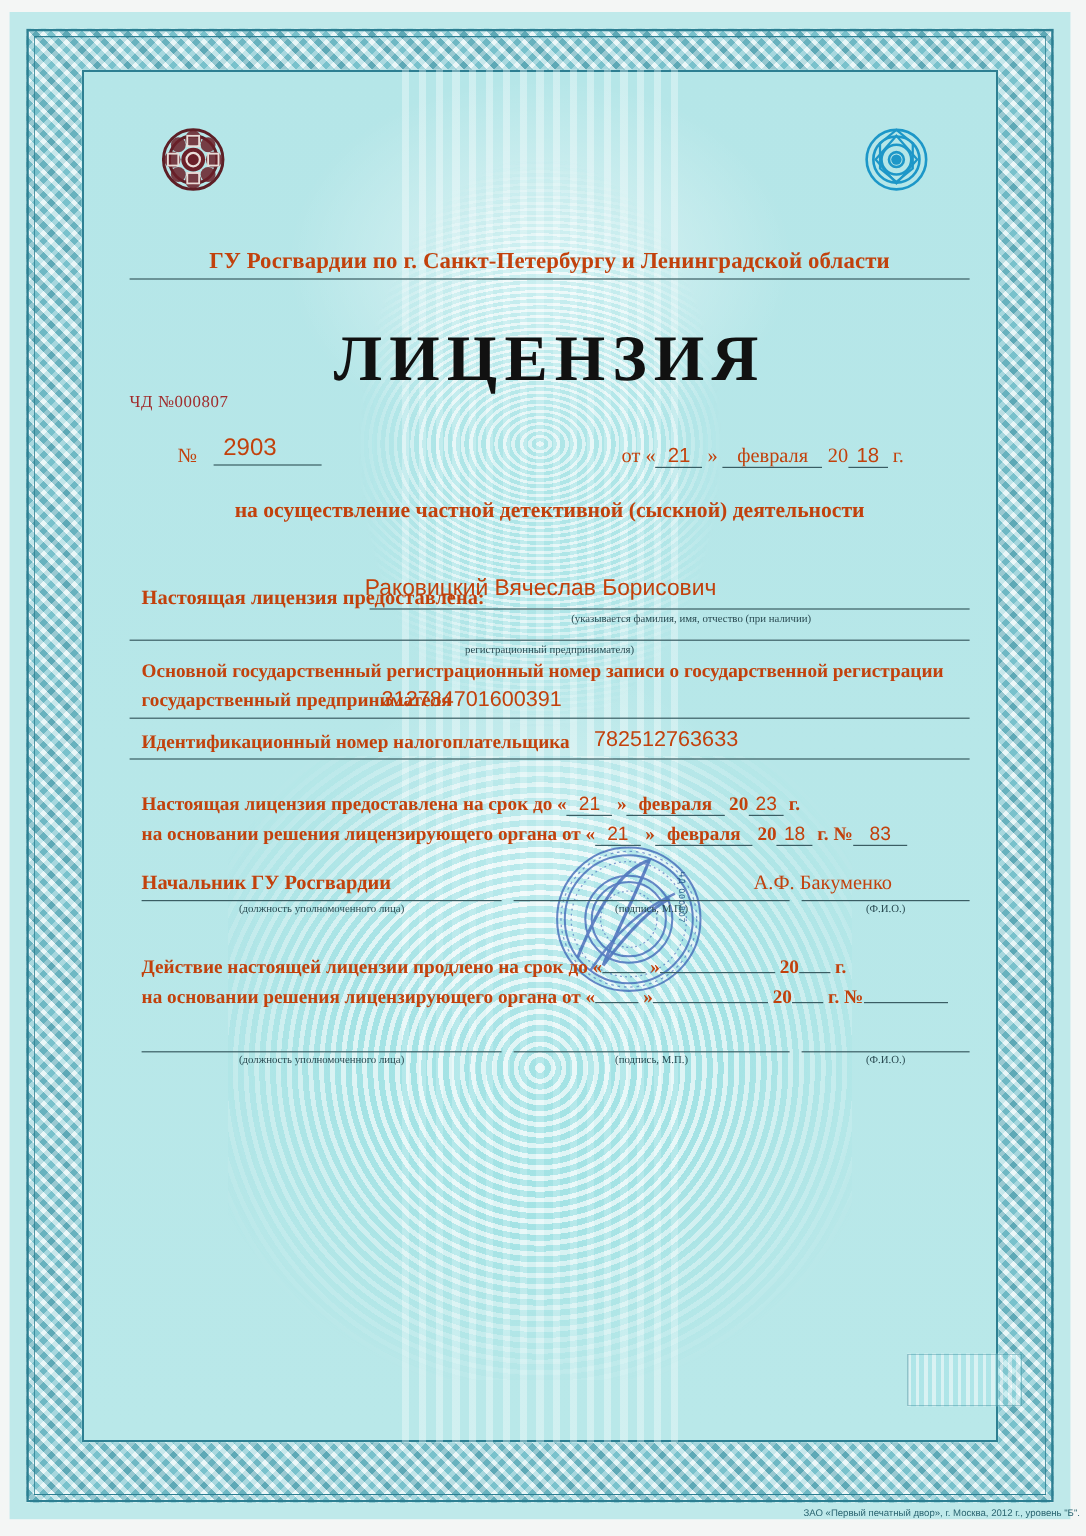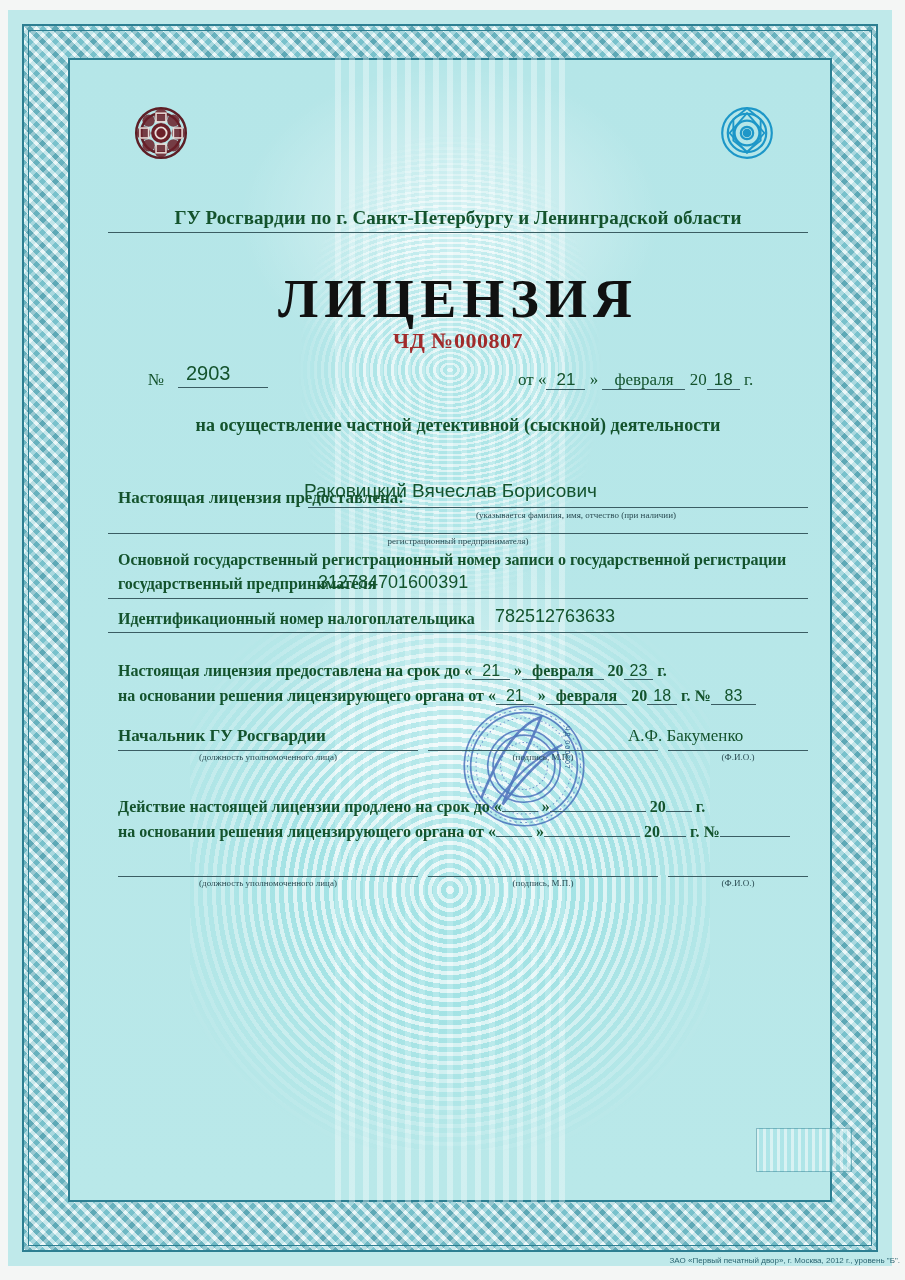--- a/index.html
+++ b/index.html
@@ -43,30 +43,30 @@
   .wm-vert{top:48px;bottom:64px;width:230px;
      background:repeating-linear-gradient(90deg, rgba(255,255,255,.34) 0 6px, rgba(255,255,255,0) 6px 14px);}
 
   
   .rosette{position:absolute;width:62px;height:62px;}
   .rosette.left{left:122px;top:92px;}
   .rosette.right{left:708px;top:92px;}
 
   
   .content{position:absolute;left:0;top:0;right:0;bottom:0;}
-  .row{position:absolute;color:#14532d;}
+  .row{position:absolute;color:#c2410c;}
 
   .org-line{left:100px;top:197px;width:700px;text-align:center;font-size:19px;font-weight:600;
             letter-spacing:.1px;}
   .rule{position:absolute;left:100px;width:700px;border-bottom:1px solid #3a5d63;}
   .cap{position:absolute;font-size:9px;color:#2a4b52;text-align:center;}
 
   .title{left:100px;top:258px;width:700px;text-align:center;font-size:54px;font-weight:700;
          letter-spacing:6px;color:#111;}
-  .series{left:100px;top:318px;width:700px;text-align:center;font-size:22px;font-weight:700;
+  .series{left:100px;top:318px;width:700px;font-size:14px;font-weight:400;
           color:#a02b2b;letter-spacing:.5px;}
 
   .numlabel{left:140px;top:360px;font-size:17px;}
   .numval{left:178px;top:352px;font-size:20px;font-family:"Liberation Sans",sans-serif;}
   .numrule{position:absolute;left:170px;top:377px;width:90px;border-bottom:1px solid #3a5d63;}
 
   .dateblk{left:510px;top:360px;font-size:17px;}
   .subject{left:100px;top:405px;width:700px;text-align:center;font-size:18px;font-weight:700;}
 
   .granted{left:110px;top:478px;font-size:17px;font-weight:700;}

